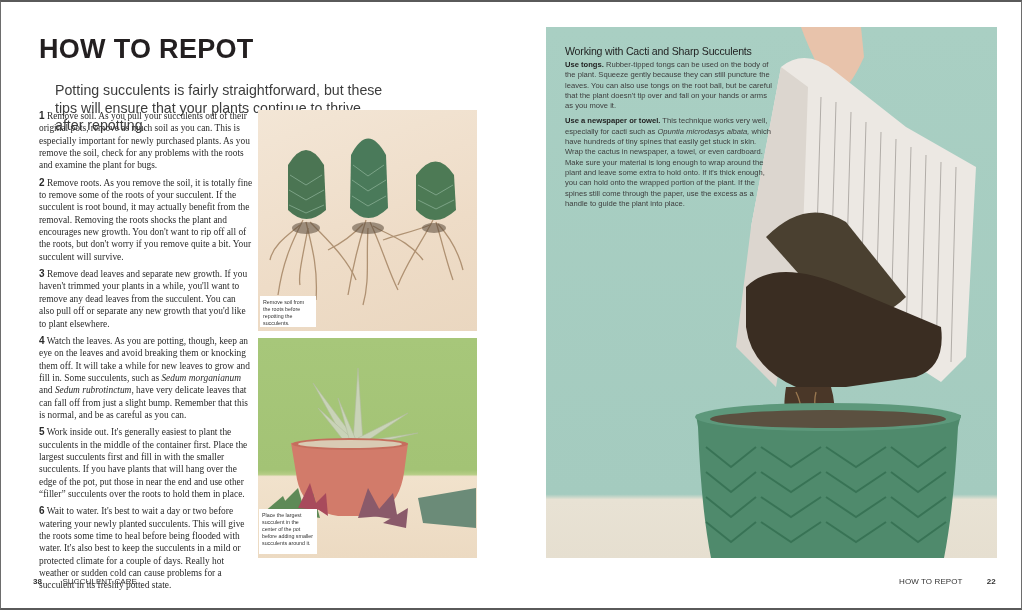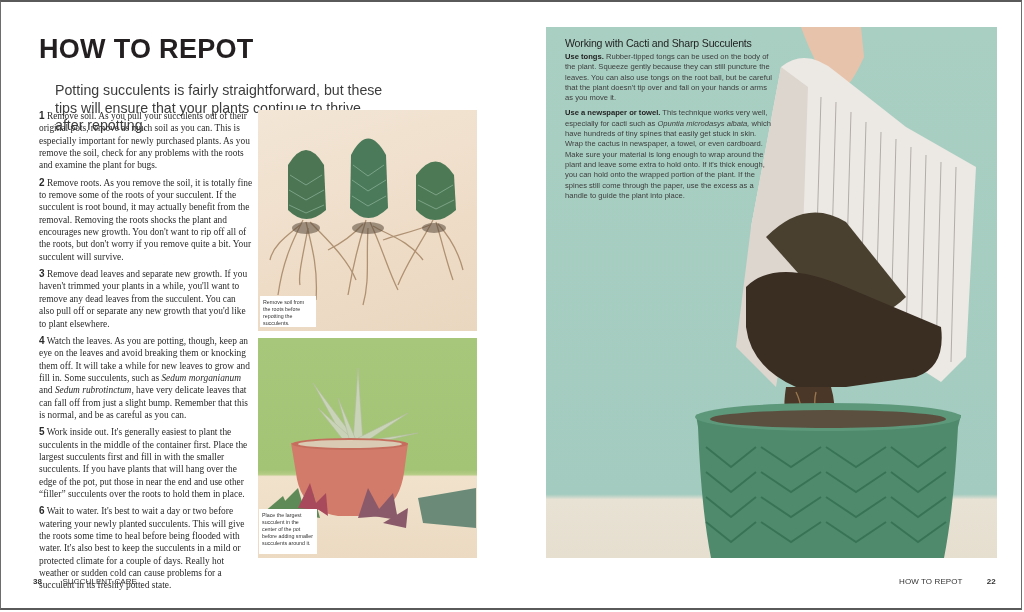--- a/index.html
+++ b/index.html
@@ -9,21 +9,21 @@
   .intro { position:absolute; left:39px; top:66px; width:330px; font-size:14.2px; line-height:17.5px; color:#3c3c3c; margin:16px; }
   .steps { position:absolute; left:39px; top:110px; width:214px; font-family:"Liberation Serif", serif; font-size:9.4px; line-height:12.35px; color:#2b2b2b; }
   .steps p { margin:0 0 5px 0; }
   .steps .num { font-family:"Liberation Sans", sans-serif; font-weight:bold; font-size:10px; }
   .steps b { font-weight:normal; }
   .photo { position:absolute; overflow:hidden; }
   .caption { position:absolute; background:#fff; font-family:"Liberation Sans", sans-serif; font-size:5.3px; line-height:7px; color:#333; padding:3px 4px 3px 3px; box-sizing:border-box; }
   .photo1 { left:258px; top:110px; width:219px; height:221px; background:linear-gradient(160deg,#f3e6d6 0%,#eedcc7 60%,#ead7c0 100%); }
   .photo2 { left:258px; top:338px; width:219px; height:220px; background:linear-gradient(180deg,#a7c77a 0%,#a3c375 60%,#b6cd85 62%,#f1e2cc 63%,#ecdac2 100%); }
   .photo3 { left:546px; top:27px; width:451px; height:531px; background:linear-gradient(180deg,#a9cfc3 0%,#a4cbbf 88%,#e8e2d4 89%,#e6dfd0 100%); }
-  .sidebar { position:absolute; left:565px; top:37px; width:210px; font-family:"Liberation Sans", sans-serif; color:#3d3d3d; }
+  .sidebar { position:absolute; left:565px; top:45px; width:210px; font-family:"Liberation Sans", sans-serif; color:#3d3d3d; }
   .sidebar h2 { margin:0 0 3px 0; font-size:11.5px; font-weight:normal; font-family:"Liberation Sans", sans-serif; letter-spacing:-0.2px; color:#1f1f1f; transform:scaleX(0.92); transform-origin:left; white-space:nowrap; }
   .sidebar p { margin:0 0 5px 0; font-size:7.6px; line-height:10.3px; }
   .sidebar b { font-weight:bold; color:#1f1f1f; }
   .footer { position:absolute; top:577px; font-size:8px; color:#333; letter-spacing:0.1px; }
   .pagenum { font-weight:bold; }
 </style>
 </head>
 <body>
 
 <div class="frame"></div>

